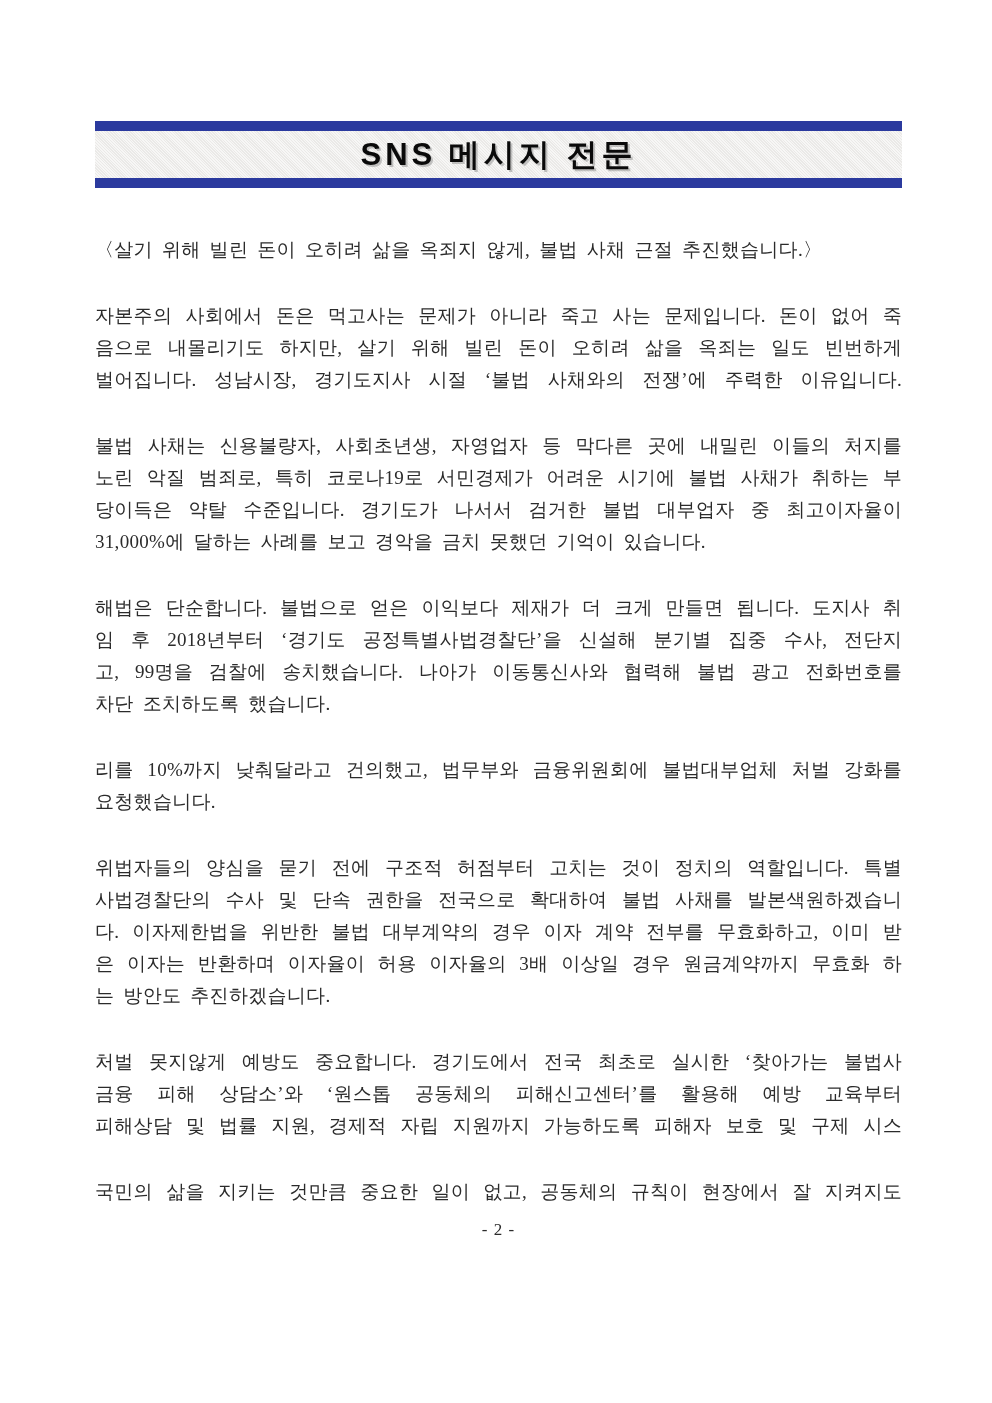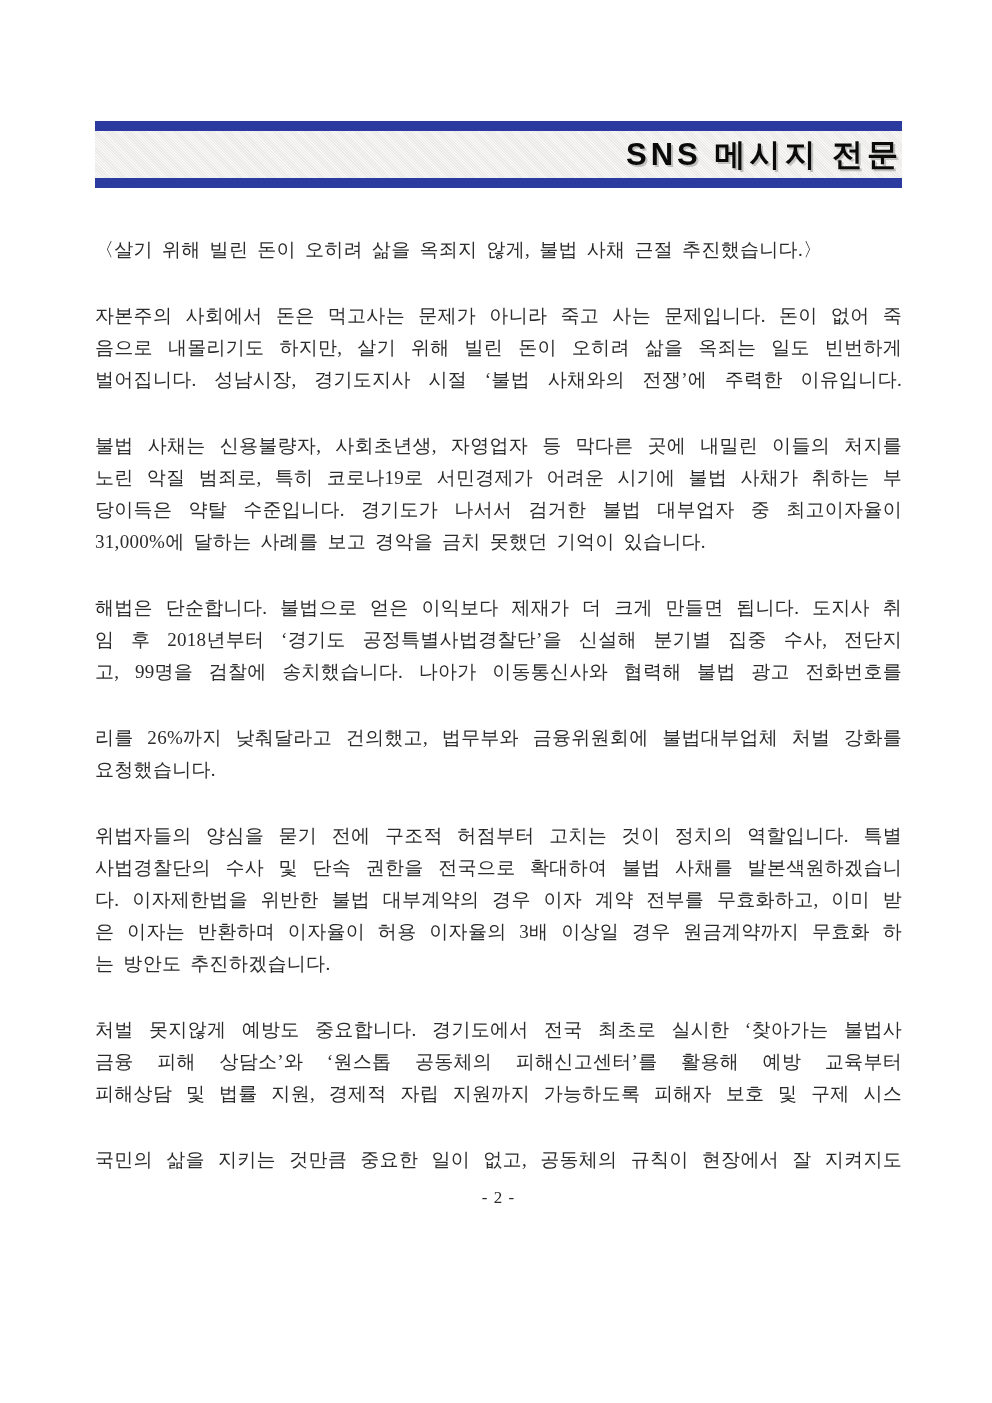--- a/index.html
+++ b/index.html
@@ -25,21 +25,21 @@
     background: #efeeec;
   }
   .banner .bar {
     height: 10px;
     background: #2b3a9e;
   }
   .banner .title-row {
     height: 47px;
     display: flex;
     align-items: center;
-    justify-content: flex-end;
+    justify-content: center;
     background: #efeeec;
     background-image:
       repeating-linear-gradient(45deg, rgba(255,255,255,0.5) 0 1px, rgba(0,0,0,0.02) 1px 2px);
   }
   .banner .title {
     font-family: "Liberation Sans", "DejaVu Sans", sans-serif;
     font-weight: bold;
     font-size: 31px;
     letter-spacing: 4px;
     color: #0a0a0a;
@@ -102,23 +102,24 @@
       <div class="para">
         <div class="line just">불법 사채는 신용불량자, 사회초년생, 자영업자 등 막다른 곳에 내밀린 이들의 처지를</div>
         <div class="line just">노린 악질 범죄로, 특히 코로나19로 서민경제가 어려운 시기에 불법 사채가 취하는 부</div>
         <div class="line just">당이득은 약탈 수준입니다. 경기도가 나서서 검거한 불법 대부업자 중 최고이자율이</div>
         <div class="line">31,000%에 달하는 사례를 보고 경악을 금치 못했던 기억이 있습니다.</div>
       </div>
       <div class="para">
         <div class="line just">해법은 단순합니다. 불법으로 얻은 이익보다 제재가 더 크게 만들면 됩니다. 도지사 취</div>
         <div class="line just">임 후 2018년부터 ‘경기도 공정특별사법경찰단’을 신설해 분기별 집중 수사, 전단지</div>
         <div class="line just">고, 99명을 검찰에 송치했습니다. 나아가 이동통신사와 협력해 불법 광고 전화번호를</div>
+        <div class="line">차단 조치하도록 했습니다.</div>
       </div>
       <div class="para">
-        <div class="line just">리를 26%까지 낮춰달라고 건의했고, 법무부와 금융위원회에 불법대부업체 처벌 강화를</div>
+        <div class="line just">리를 10%까지 낮춰달라고 건의했고, 법무부와 금융위원회에 불법대부업체 처벌 강화를</div>
         <div class="line">요청했습니다.</div>
       </div>
       <div class="para">
         <div class="line just">위법자들의 양심을 묻기 전에 구조적 허점부터 고치는 것이 정치의 역할입니다. 특별</div>
         <div class="line just">사법경찰단의 수사 및 단속 권한을 전국으로 확대하여 불법 사채를 발본색원하겠습니</div>
         <div class="line just">다. 이자제한법을 위반한 불법 대부계약의 경우 이자 계약 전부를 무효화하고, 이미 받</div>
         <div class="line just">은 이자는 반환하며 이자율이 허용 이자율의 3배 이상일 경우 원금계약까지 무효화 하</div>
         <div class="line">는 방안도 추진하겠습니다.</div>
       </div>
       <div class="para">

